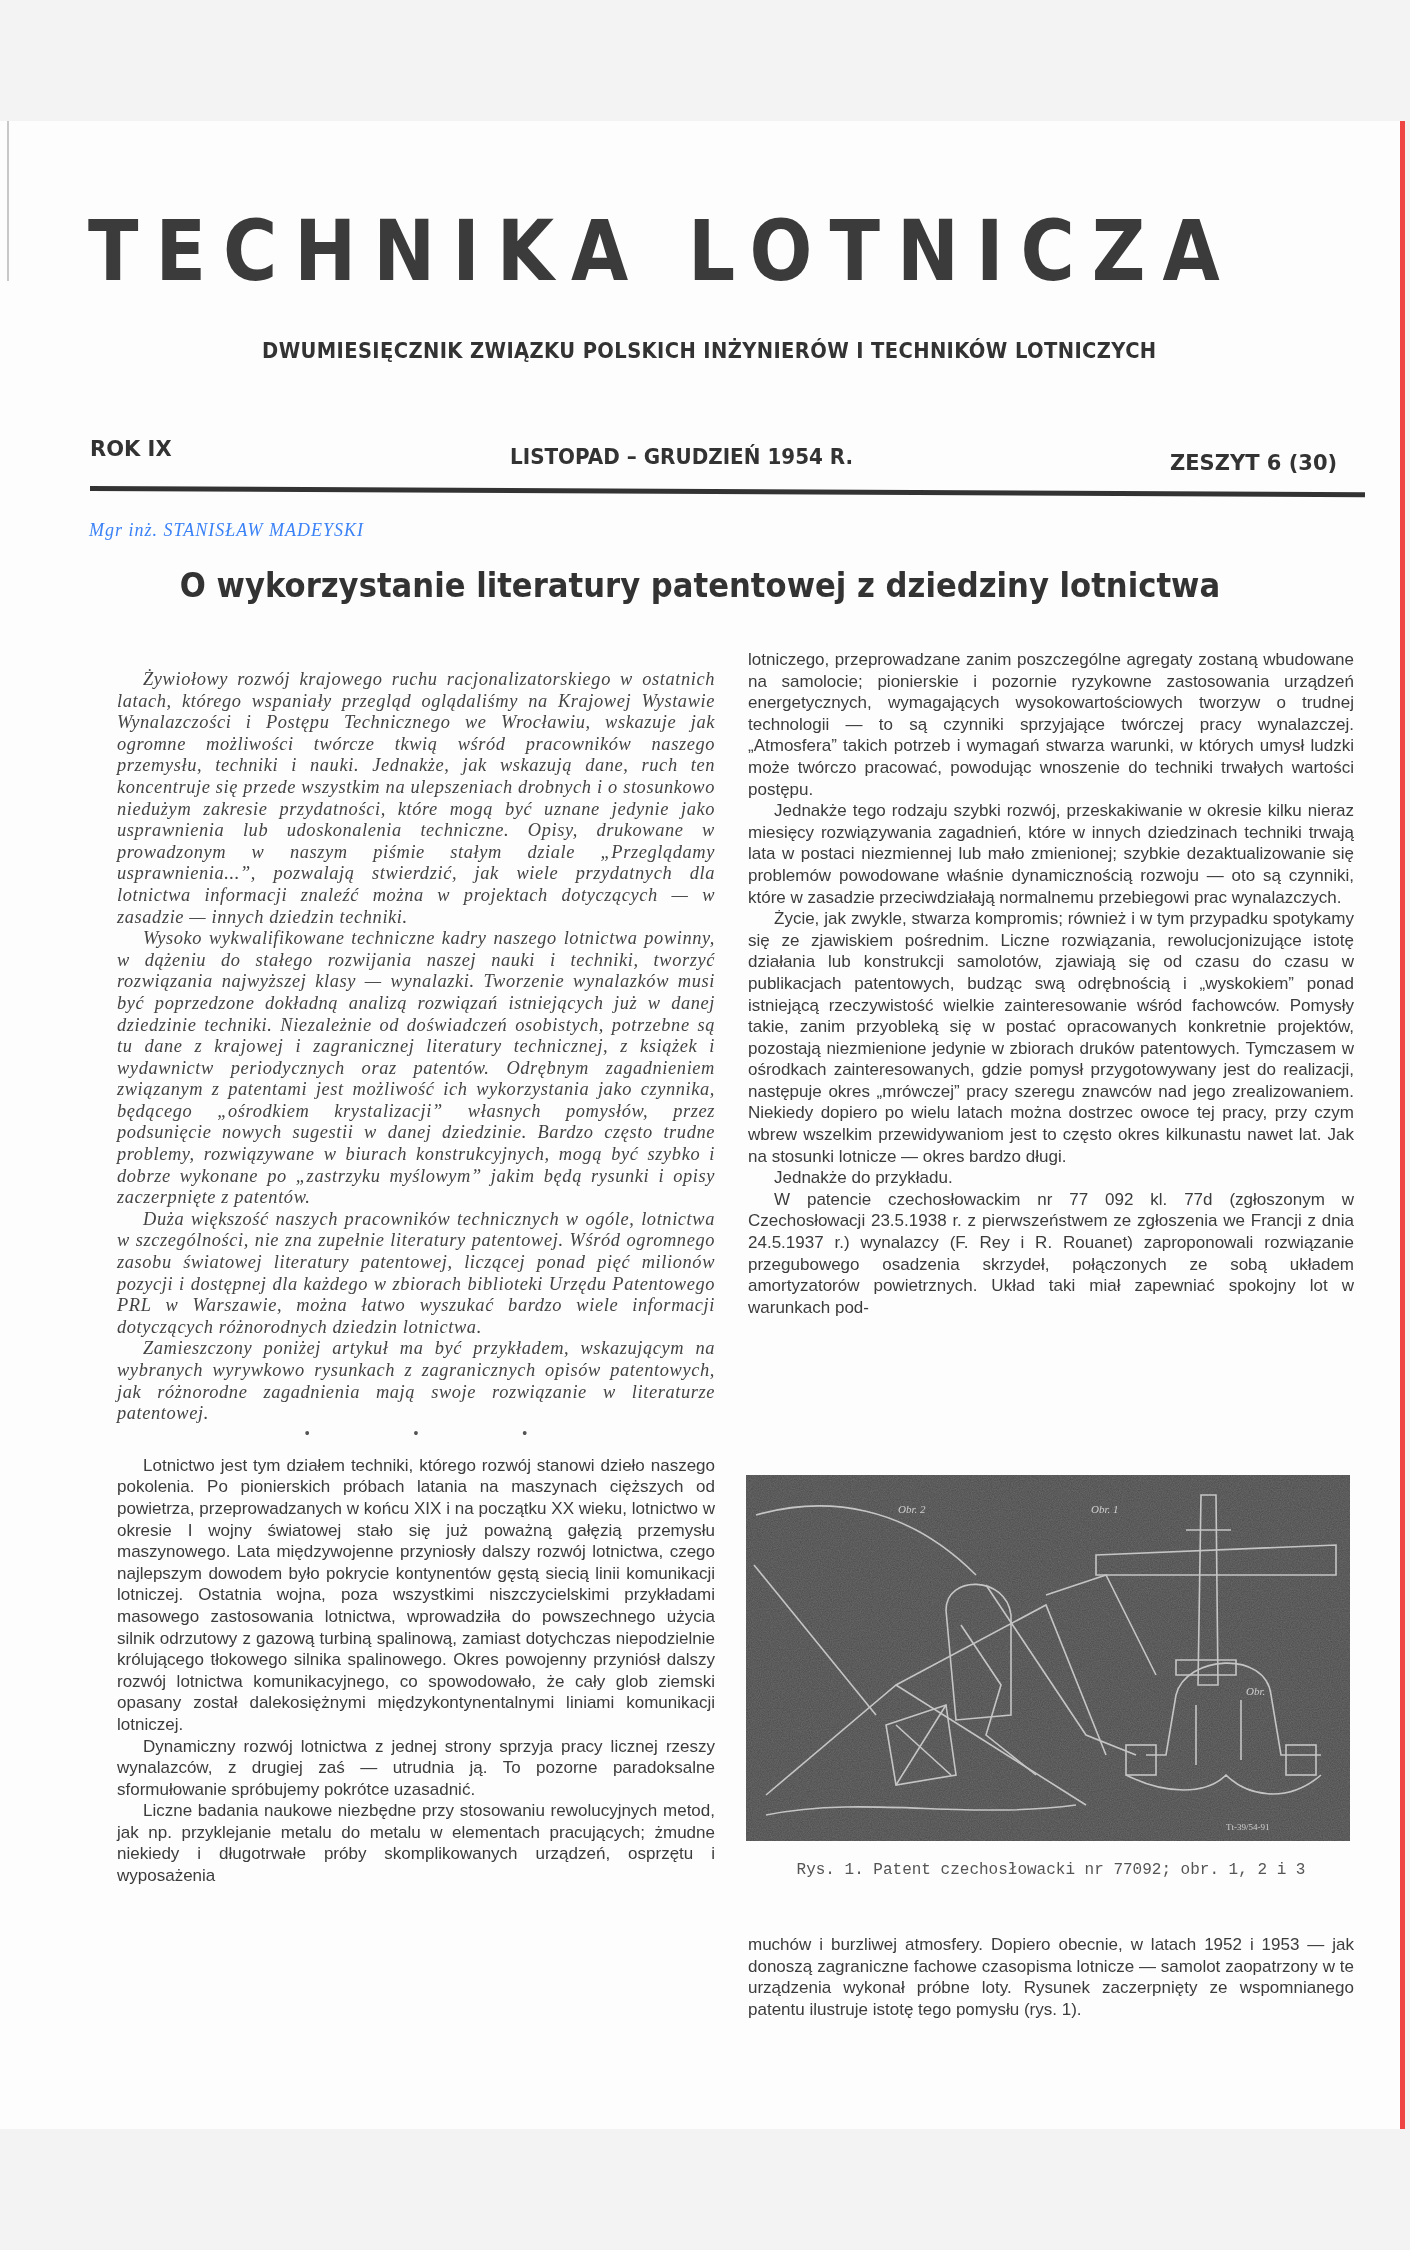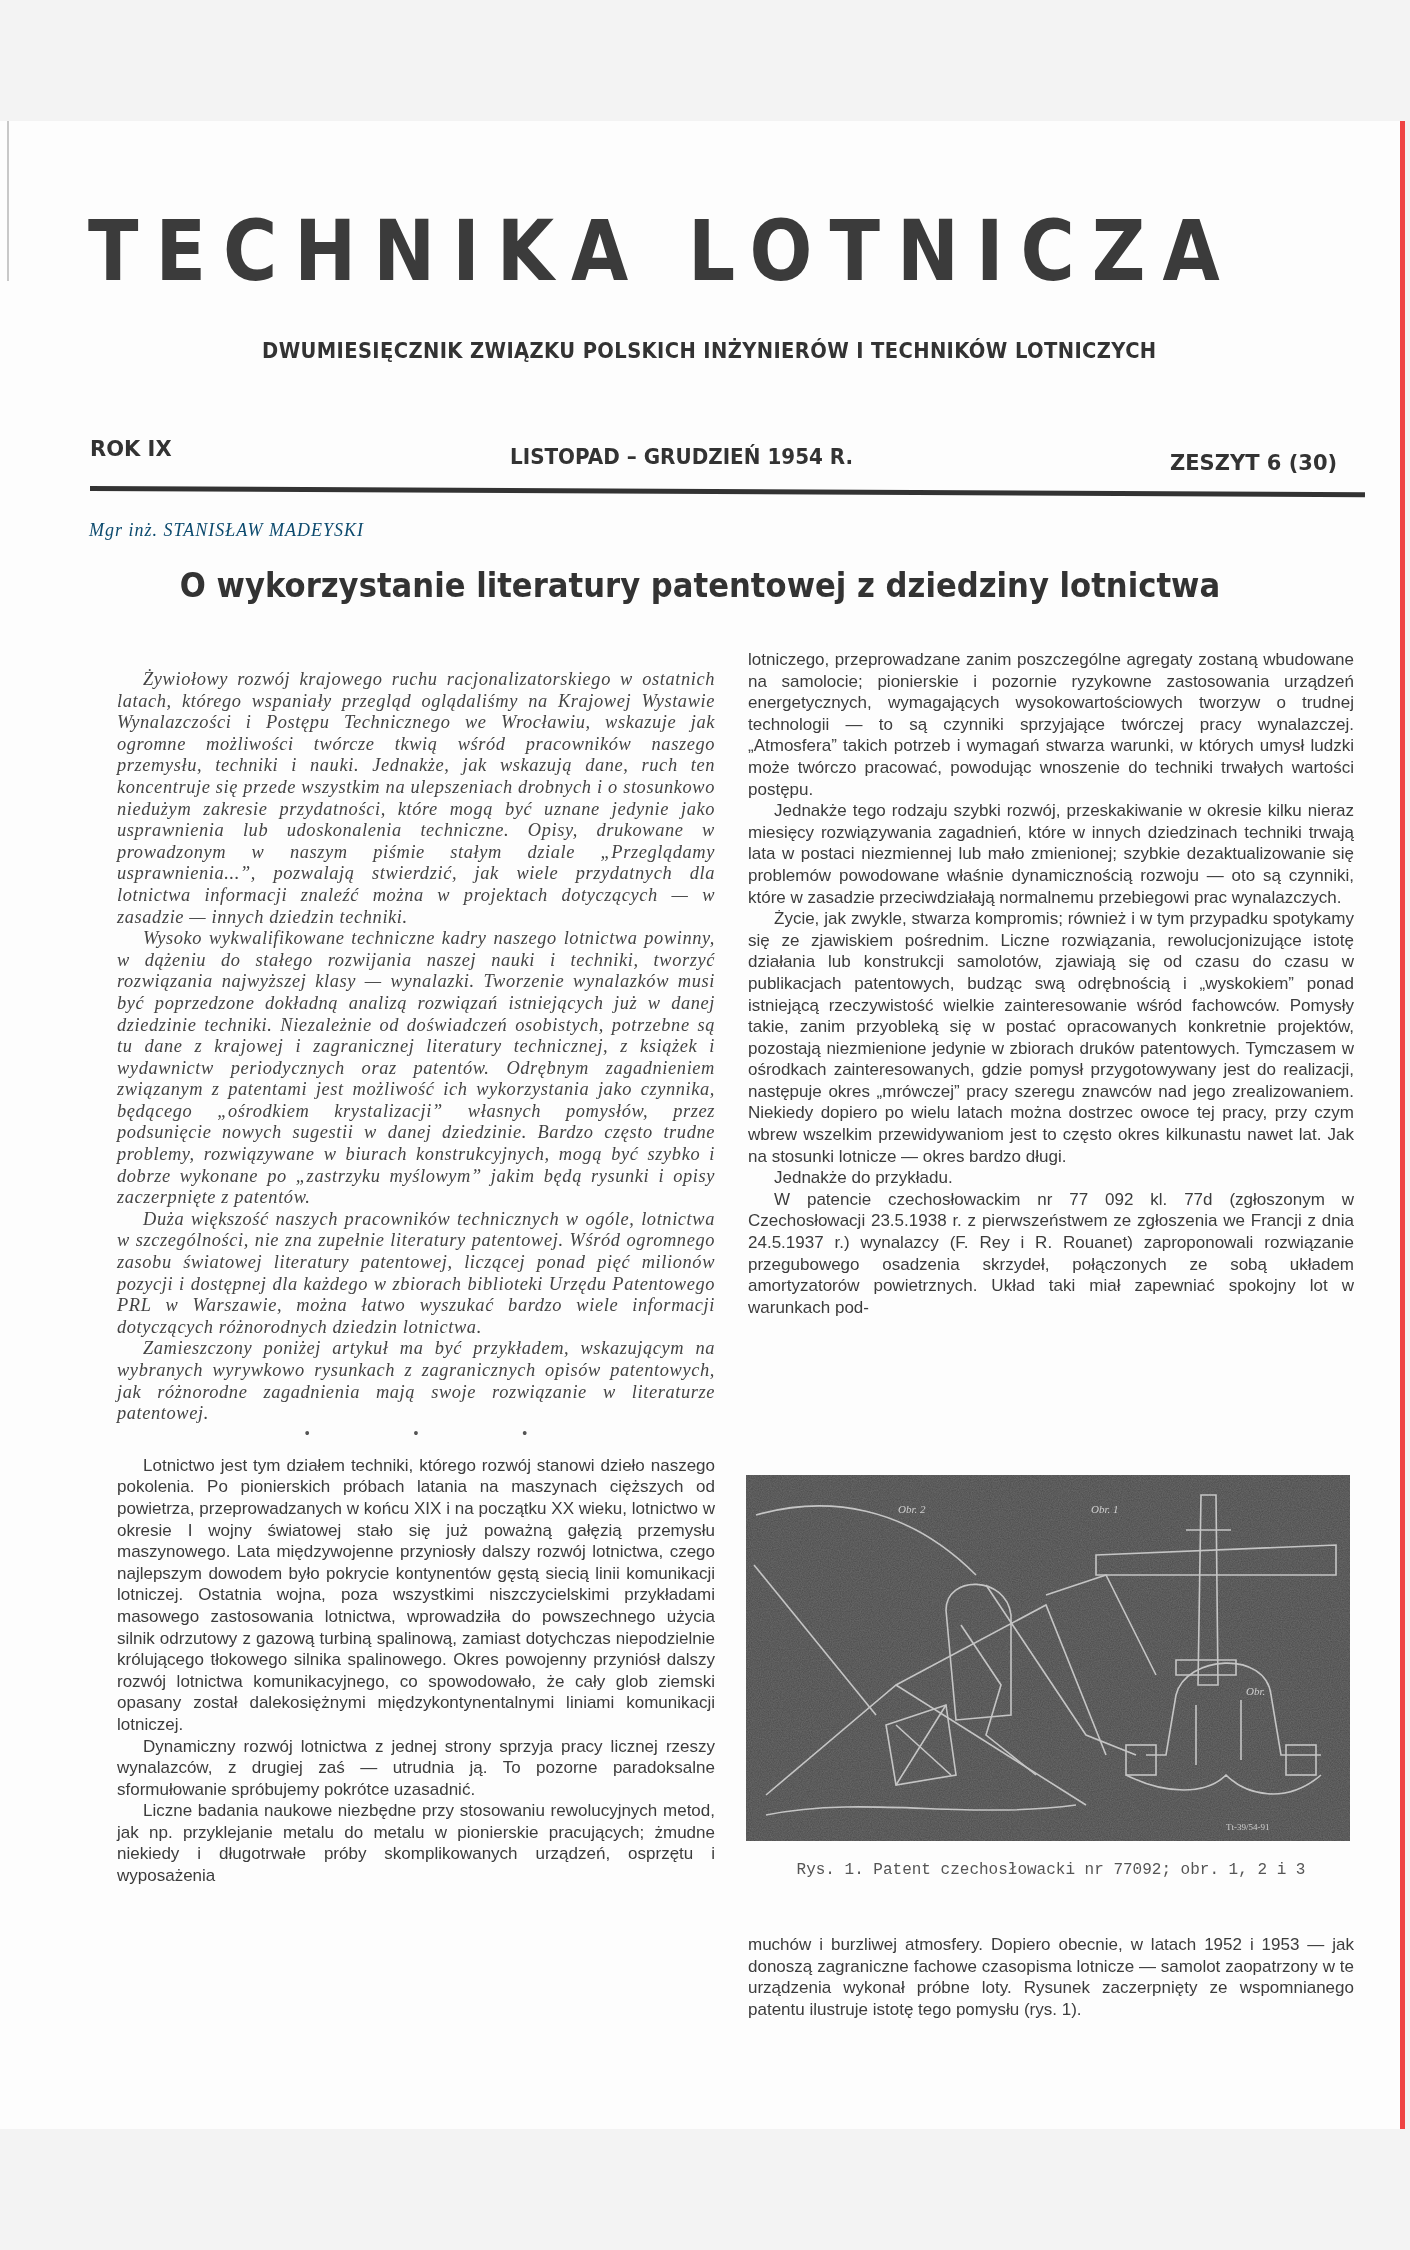--- a/index.html
+++ b/index.html
@@ -45,21 +45,21 @@
   .meta.date { left: 510px; top: 324px; transform: scaleX(0.95); transform-origin: left; }
   .meta.zeszyt { left: 1170px; top: 330px; }
   .rule {
     position: absolute; left: 90px; top: 365px; width: 1275px; height: 5px;
     background: #333;
     transform: rotate(0.28deg); transform-origin: left center;
   }
   .author {
     position: absolute; left: 89px; top: 399px;
     font-family: "Liberation Serif", serif; font-style: italic;
-    font-size: 18px; color: #0c4a6e; letter-spacing: 1px;
+    font-size: 18px; color: #3b82f6; letter-spacing: 1px;
   }
   .article-title {
     position: absolute; left: 0; width: 1400px; top: 445px; text-align: center;
     font-family: "DejaVu Sans", sans-serif; font-weight: bold;
     font-size: 33px; color: #333; white-space: nowrap;
     transform: scaleX(0.93);
   }
   .col {
     position: absolute;
     font-family: "Liberation Sans", sans-serif;
@@ -109,21 +109,21 @@
   <div class="col left">
     <div class="intro">
       <p>Żywiołowy rozwój krajowego ruchu racjonalizatorskiego w ostatnich latach, którego wspaniały przegląd oglądaliśmy na Krajowej Wystawie Wynalazczości i Postępu Technicznego we Wrocławiu, wskazuje jak ogromne możliwości twórcze tkwią wśród pracowników naszego przemysłu, techniki i nauki. Jednakże, jak wskazują dane, ruch ten koncentruje się przede wszystkim na ulepszeniach drobnych i o stosunkowo niedużym zakresie przydatności, które mogą być uznane jedynie jako usprawnienia lub udoskonalenia techniczne. Opisy, drukowane w prowadzonym w naszym piśmie stałym dziale „Przeglądamy usprawnienia...”, pozwalają stwierdzić, jak wiele przydatnych dla lotnictwa informacji znaleźć można w projektach dotyczących — w zasadzie — innych dziedzin techniki.</p>
       <p>Wysoko wykwalifikowane techniczne kadry naszego lotnictwa powinny, w dążeniu do stałego rozwijania naszej nauki i techniki, tworzyć rozwiązania najwyższej klasy — wynalazki. Tworzenie wynalazków musi być poprzedzone dokładną analizą rozwiązań istniejących już w danej dziedzinie techniki. Niezależnie od doświadczeń osobistych, potrzebne są tu dane z krajowej i zagranicznej literatury technicznej, z książek i wydawnictw periodycznych oraz patentów. Odrębnym zagadnieniem związanym z patentami jest możliwość ich wykorzystania jako czynnika, będącego „ośrodkiem krystalizacji” własnych pomysłów, przez podsunięcie nowych sugestii w danej dziedzinie. Bardzo często trudne problemy, rozwiązywane w biurach konstrukcyjnych, mogą być szybko i dobrze wykonane po „zastrzyku myślowym” jakim będą rysunki i opisy zaczerpnięte z patentów.</p>
       <p>Duża większość naszych pracowników technicznych w ogóle, lotnictwa w szczególności, nie zna zupełnie literatury patentowej. Wśród ogromnego zasobu światowej literatury patentowej, liczącej ponad pięć milionów pozycji i dostępnej dla każdego w zbiorach biblioteki Urzędu Patentowego PRL w Warszawie, można łatwo wyszukać bardzo wiele informacji dotyczących różnorodnych dziedzin lotnictwa.</p>
       <p>Zamieszczony poniżej artykuł ma być przykładem, wskazującym na wybranych wyrywkowo rysunkach z zagranicznych opisów patentowych, jak różnorodne zagadnienia mają swoje rozwiązanie w literaturze patentowej.</p>
     </div>
     <div class="stars">• • •</div>
     <p>Lotnictwo jest tym działem techniki, którego rozwój stanowi dzieło naszego pokolenia. Po pionierskich próbach latania na maszynach cięższych od powietrza, przeprowadzanych w końcu XIX i na początku XX wieku, lotnictwo w okresie I wojny światowej stało się już poważną gałęzią przemysłu maszynowego. Lata międzywojenne przyniosły dalszy rozwój lotnictwa, czego najlepszym dowodem było pokrycie kontynentów gęstą siecią linii komunikacji lotniczej. Ostatnia wojna, poza wszystkimi niszczycielskimi przykładami masowego zastosowania lotnictwa, wprowadziła do powszechnego użycia silnik odrzutowy z gazową turbiną spalinową, zamiast dotychczas niepodzielnie królującego tłokowego silnika spalinowego. Okres powojenny przyniósł dalszy rozwój lotnictwa komunikacyjnego, co spowodowało, że cały glob ziemski opasany został dalekosiężnymi międzykontynentalnymi liniami komunikacji lotniczej.</p>
     <p>Dynamiczny rozwój lotnictwa z jednej strony sprzyja pracy licznej rzeszy wynalazców, z drugiej zaś — utrudnia ją. To pozorne paradoksalne sformułowanie spróbujemy pokrótce uzasadnić.</p>
-    <p>Liczne badania naukowe niezbędne przy stosowaniu rewolucyjnych metod, jak np. przyklejanie metalu do metalu w pionierskie pracujących; żmudne niekiedy i długotrwałe próby skomplikowanych urządzeń, osprzętu i wyposażenia</p>
+    <p>Liczne badania naukowe niezbędne przy stosowaniu rewolucyjnych metod, jak np. przyklejanie metalu do metalu w elementach pracujących; żmudne niekiedy i długotrwałe próby skomplikowanych urządzeń, osprzętu i wyposażenia</p>
   </div>
 
   <div class="col right">
     <p class="first-cont">lotniczego, przeprowadzane zanim poszczególne agregaty zostaną wbudowane na samolocie; pionierskie i pozornie ryzykowne zastosowania urządzeń energetycznych, wymagających wysokowartościowych tworzyw o trudnej technologii — to są czynniki sprzyjające twórczej pracy wynalazczej. „Atmosfera” takich potrzeb i wymagań stwarza warunki, w których umysł ludzki może twórczo pracować, powodując wnoszenie do techniki trwałych wartości postępu.</p>
     <p>Jednakże tego rodzaju szybki rozwój, przeskakiwanie w okresie kilku nieraz miesięcy rozwiązywania zagadnień, które w innych dziedzinach techniki trwają lata w postaci niezmiennej lub mało zmienionej; szybkie dezaktualizowanie się problemów powodowane właśnie dynamicznością rozwoju — oto są czynniki, które w zasadzie przeciwdziałają normalnemu przebiegowi prac wynalazczych.</p>
     <p>Życie, jak zwykle, stwarza kompromis; również i w tym przypadku spotykamy się ze zjawiskiem pośrednim. Liczne rozwiązania, rewolucjonizujące istotę działania lub konstrukcji samolotów, zjawiają się od czasu do czasu w publikacjach patentowych, budząc swą odrębnością i „wyskokiem” ponad istniejącą rzeczywistość wielkie zainteresowanie wśród fachowców. Pomysły takie, zanim przyobleką się w postać opracowanych konkretnie projektów, pozostają niezmienione jedynie w zbiorach druków patentowych. Tymczasem w ośrodkach zainteresowanych, gdzie pomysł przygotowywany jest do realizacji, następuje okres „mrówczej” pracy szeregu znawców nad jego zrealizowaniem. Niekiedy dopiero po wielu latach można dostrzec owoce tej pracy, przy czym wbrew wszelkim przewidywaniom jest to często okres kilkunastu nawet lat. Jak na stosunki lotnicze — okres bardzo długi.</p>
     <p>Jednakże do przykładu.</p>
     <p>W patencie czechosłowackim nr 77 092 kl. 77d (zgłoszonym w Czechosłowacji 23.5.1938 r. z pierwszeństwem ze zgłoszenia we Francji z dnia 24.5.1937 r.) wynalazcy (F. Rey i R. Rouanet) zaproponowali rozwiązanie przegubowego osadzenia skrzydeł, połączonych ze sobą układem amortyzatorów powietrznych. Układ taki miał zapewniać spokojny lot w warunkach pod-</p>
   </div>
 

